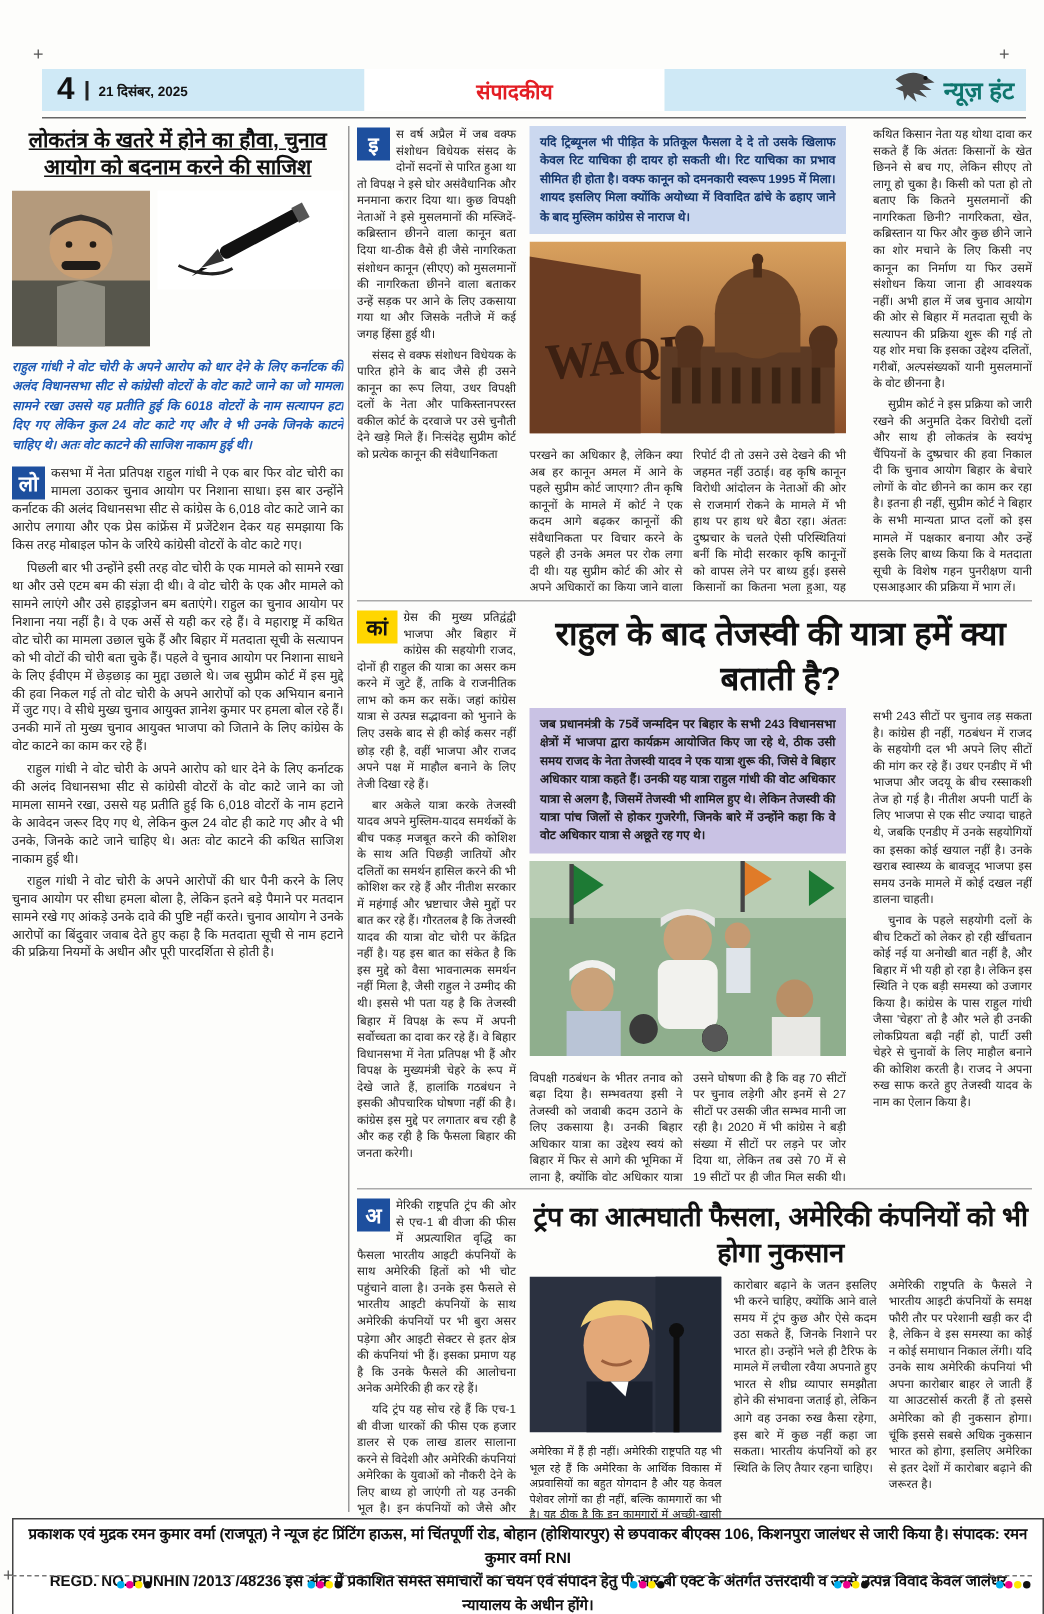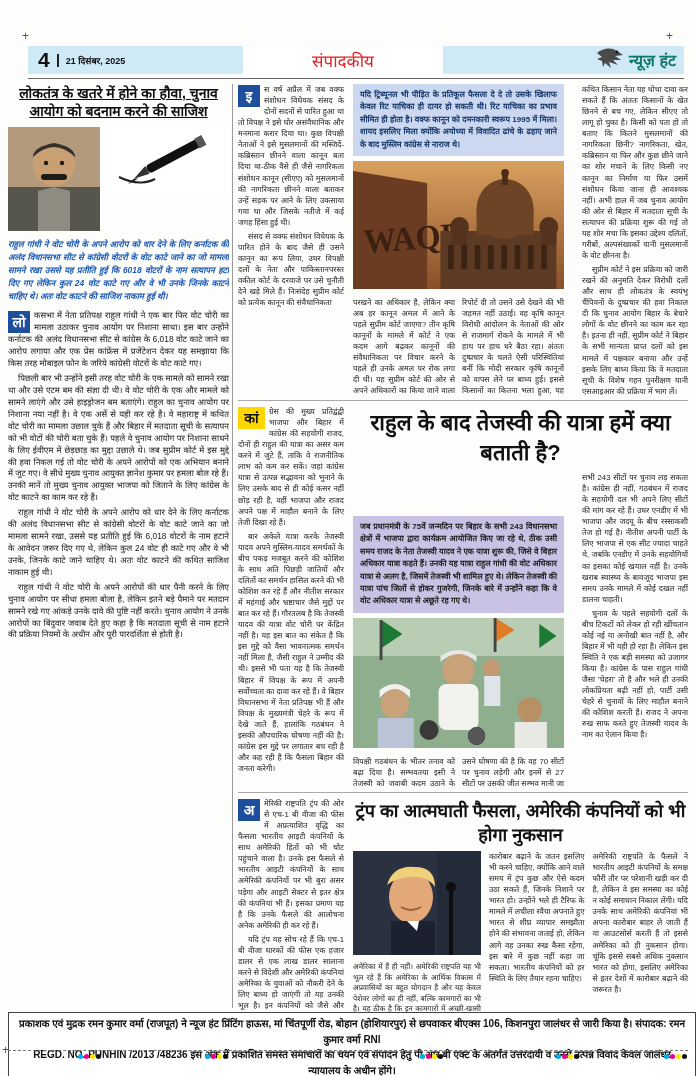--- a/index.html
+++ b/index.html
@@ -7,35 +7,35 @@
     width:696px;height:1076px;position:relative;background:#fdfdfb;
     font-family:"Liberation Sans","DejaVu Sans",sans-serif;color:#1c1c1c;overflow:hidden;
   }
   .reg-mark{position:absolute;color:#555;font-size:12px;line-height:1;}
   
   .header{position:absolute;left:28px;right:12px;top:46px;height:28px;display:flex;align-items:stretch;}
   .hdr-left{background:#cfe9f6;flex:0 0 205px;display:flex;align-items:center;padding-left:10px;gap:7px;}
   .page-num{font-size:21px;font-weight:bold;color:#111;}
   .hdr-date{font-size:9px;font-weight:bold;border-left:2px solid #222;padding-left:7px;color:#111;}
   .hdr-center{flex:0 0 200px;background:#fff;display:flex;align-items:center;justify-content:center;}
-  .section-title{color:#e31e24;font-size:17px;font-weight:normal;}
+  .section-title{color:#e31e24;font-size:14px;font-weight:bold;}
   .hdr-right{flex:1;background:#cfe9f6;display:flex;align-items:center;justify-content:flex-end;gap:4px;padding-right:8px;}
   .masthead-name{color:#0f766e;font-size:16px;font-weight:bold;}
   .header-rule{position:absolute;left:28px;right:12px;top:78px;border-top:1px solid #666;}
   
   .bt{font-size:7.8px;line-height:1.42;text-align:justify;color:#222;}
   .bt p{margin:0 0 3px;text-indent:10px;}
   .bt p.noindent{text-indent:0;}
   h1,h2{font-weight:bold;color:#111;}
   .dc{float:left;width:22px;height:22px;line-height:22px;text-align:center;font-weight:bold;font-size:14px;margin:1px 4px 0 0;}
   .dc-blue{background:#1d4f9e;color:#fff;}
   .dc-yellow{background:#ffd600;color:#111;width:27px;}
   .ibox{padding:5px 7px;font-weight:bold;font-size:8px;line-height:1.55;text-align:justify;margin:0 0 5px;}
   .ibox-blue{background:#cbd8ef;color:#14366b;}
-  .ibox-lav{background:#c9c2e4;color:#1d1d1d;margin-top:44px;}
+  .ibox-lav{background:#c9c2e4;color:#1d1d1d;}
   
   .art1{position:absolute;left:8px;top:84px;width:221px;height:924px;overflow:hidden;}
   .art1 h1{font-size:14px;line-height:1.3;text-align:center;margin:0 0 7px;text-decoration:underline;}
   .byline-row{display:flex;gap:5px;margin-bottom:4px;}
   .author-photo{flex:0 0 92px;height:104px;}
   .byline-right{flex:1;display:flex;gap:2px;}
   .pen-art{height:66px;background:#fff;}
   .name-bar{background:#4a9bd5;color:#0b2a66;font-size:8.5px;font-weight:bold;text-align:center;padding:2px 0;}
   .role-bar{background:#ffee00;color:#1536a0;font-size:9px;font-weight:bold;text-align:center;padding:2px 0;}
   .lead-italic{color:#1d5ab5;font-style:italic;font-weight:bold;font-size:8.4px;line-height:1.55;text-align:justify;margin:7px 0 7px;}

